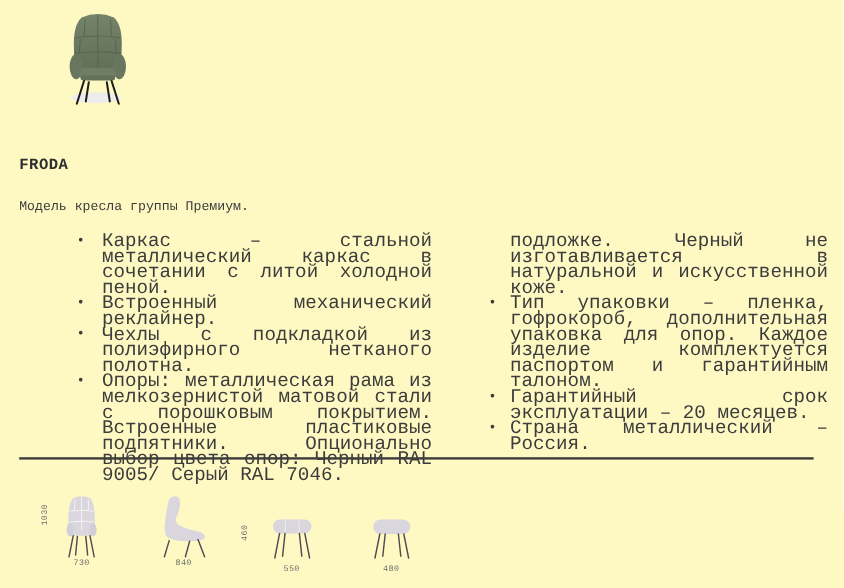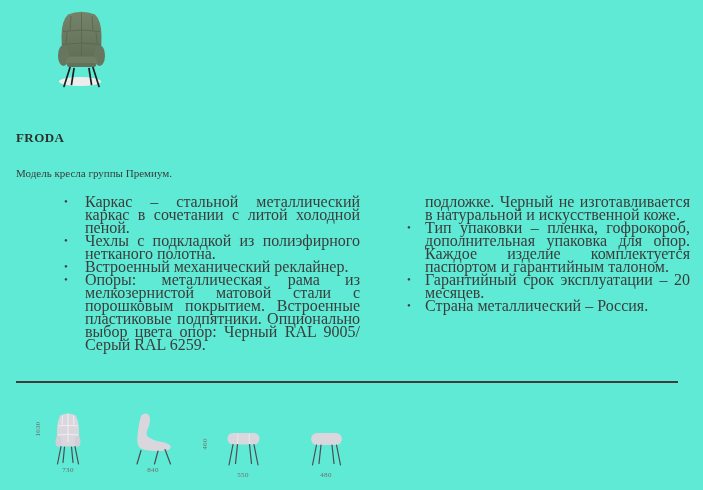--- a/index.html
+++ b/index.html
@@ -1,21 +1,21 @@
 <!DOCTYPE html>
 <html><head>
 <meta charset="utf-8">
 <style>
   * { margin:0; padding:0; box-sizing:border-box; }
   html,body { background:#ffffff; }
   .page {
     position:relative;
     width:703px; height:490px;
-    background:#5eead4;
-    font-family:Liberation Serif, serif;
+    background:#fef9c3;
+    font-family:Liberation Mono, monospace;
     color:#3c3c3c;
     overflow:hidden;
   }
 
   
   .photo { position:absolute; left:55px; top:11px; width:53px; height:79px; }
 
   
   .title {
     position:absolute; left:16px; top:130px;
@@ -92,23 +92,23 @@
       </g>
     </svg>
   </div>
 
   <div class="title">FRODA</div>
   <div class="subtitle">Модель кресла группы Премиум.</div>
 
   <div class="col col-left">
     <ul>
       <li>Каркас – стальной металлический каркас в сочетании с литой холодной пеной.</li>
+      <li>Встроенный механический реклайнер.</li>
       <li>Чехлы с подкладкой из полиэфирного нетканого полотна.</li>
-      <li>Встроенный механический реклайнер.</li>
-      <li>Опоры: металлическая рама из мелкозернистой матовой стали с порошковым покрытием. Встроенные пластиковые подпятники. Опционально выбор цвета опор: Черный RAL 9005/ Серый RAL 6259.</li>
+      <li>Опоры: металлическая рама из мелкозернистой матовой стали с порошковым покрытием. Встроенные пластиковые подпятники. Опционально выбор цвета опор: Черный RAL 9005/ Серый RAL 7046.</li>
     </ul>
   </div>
 
   <div class="col col-right">
     <p class="cont-par">подложке. Черный не изготавливается в натуральной и искусственной коже.</p>
     <ul>
       <li>Тип упаковки – пленка, гофрокороб, дополнительная упаковка для опор. Каждое изделие комплектуется паспортом и гарантийным талоном.</li>
       <li>Гарантийный срок эксплуатации – 20 месяцев.</li>
       <li>Страна металлический – Россия.</li>
     </ul>

